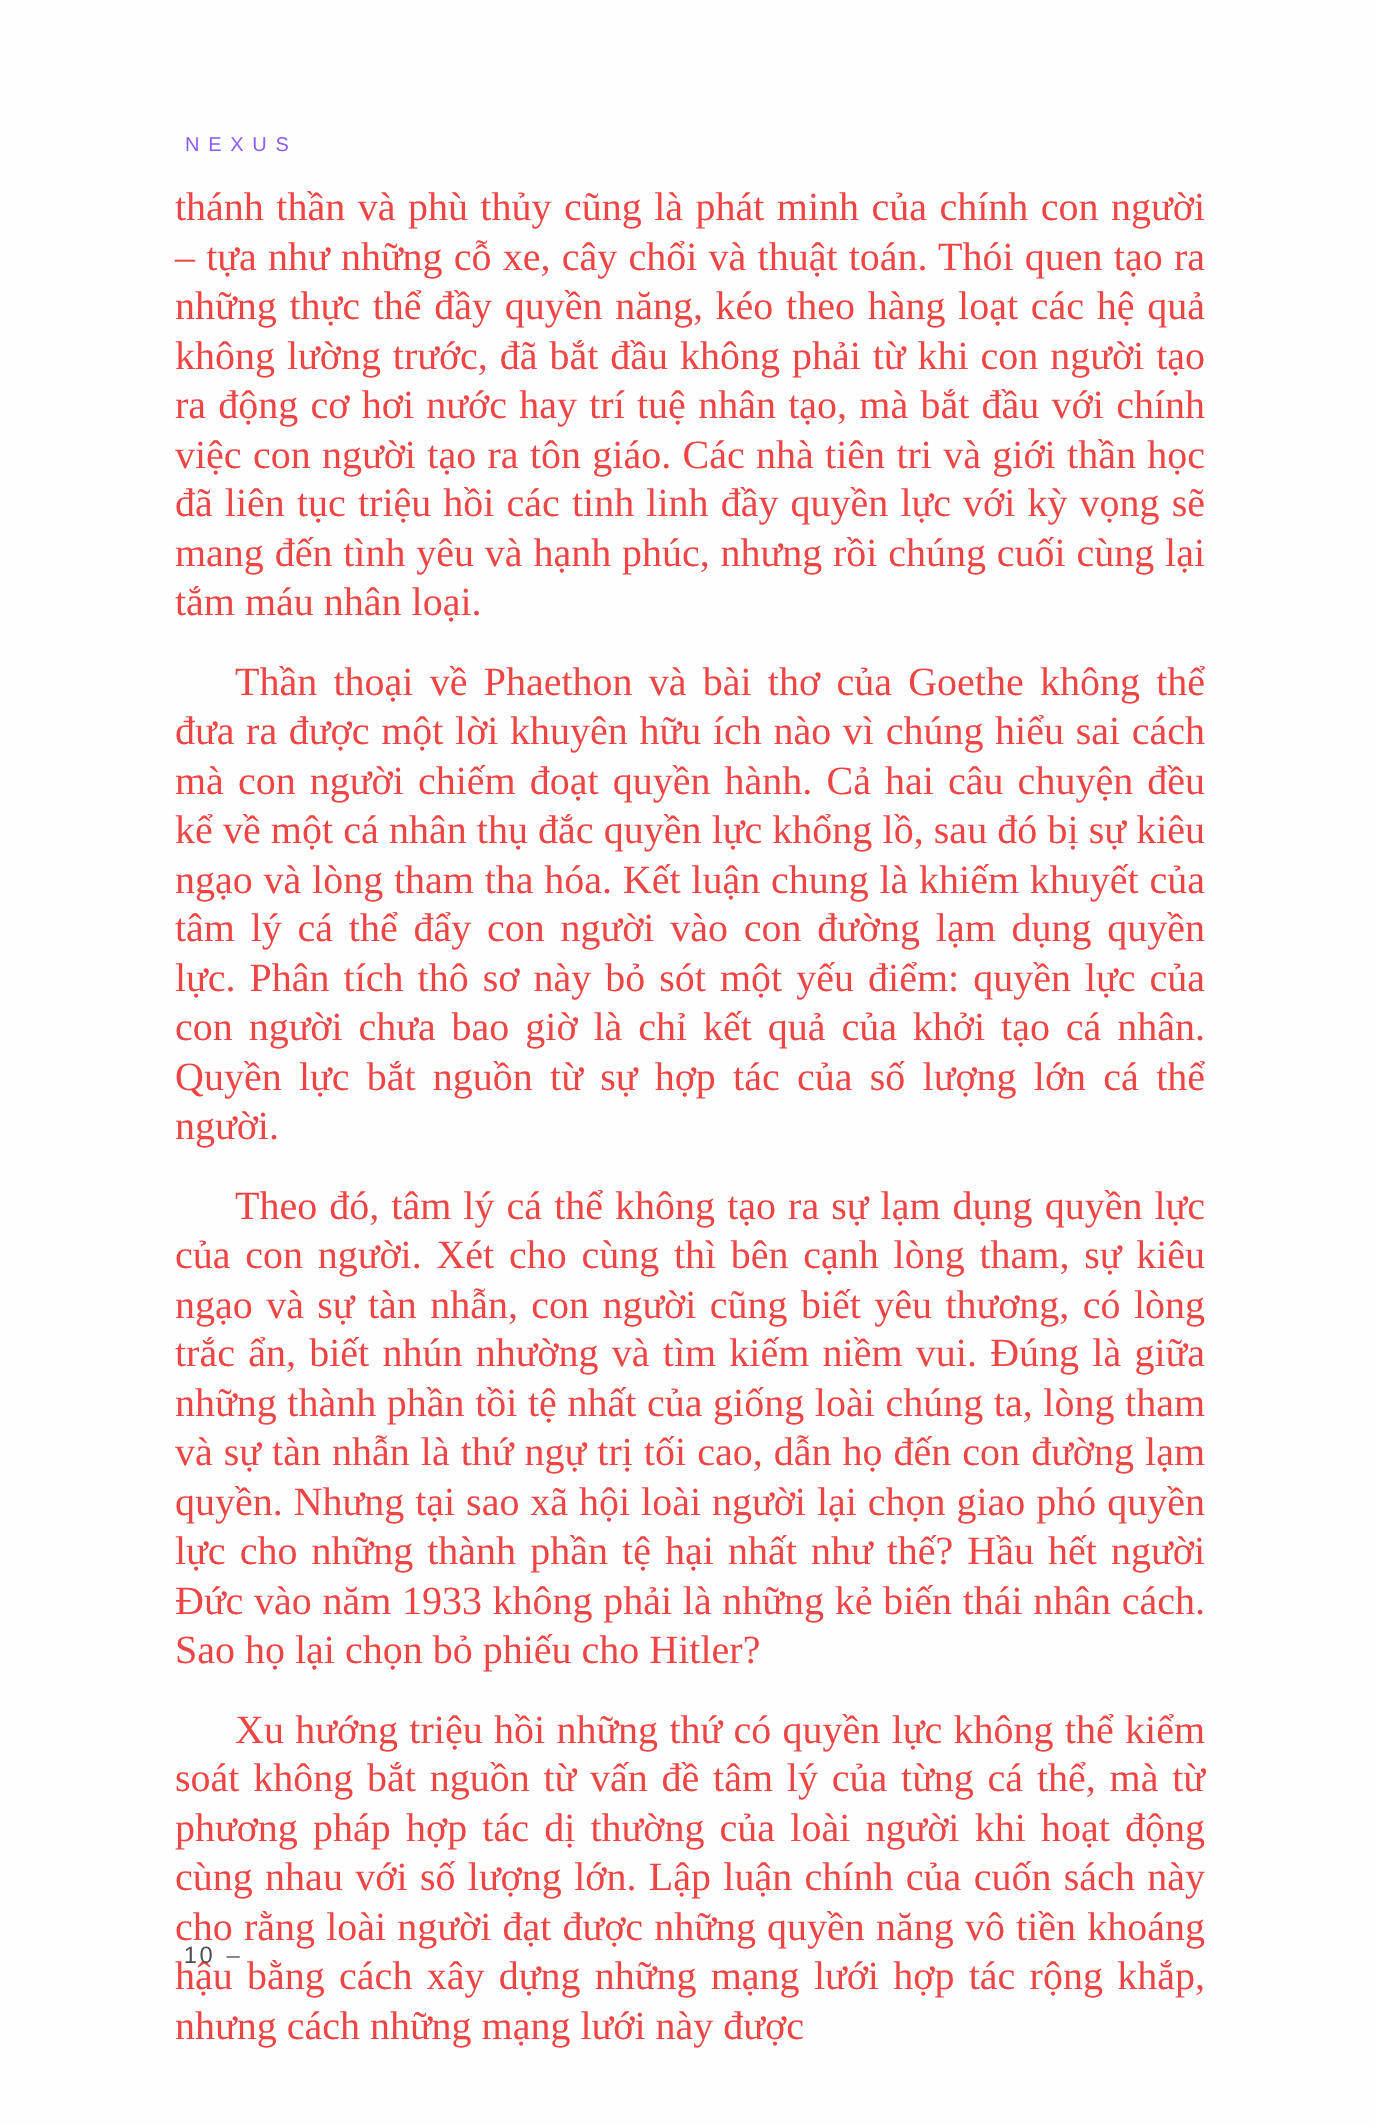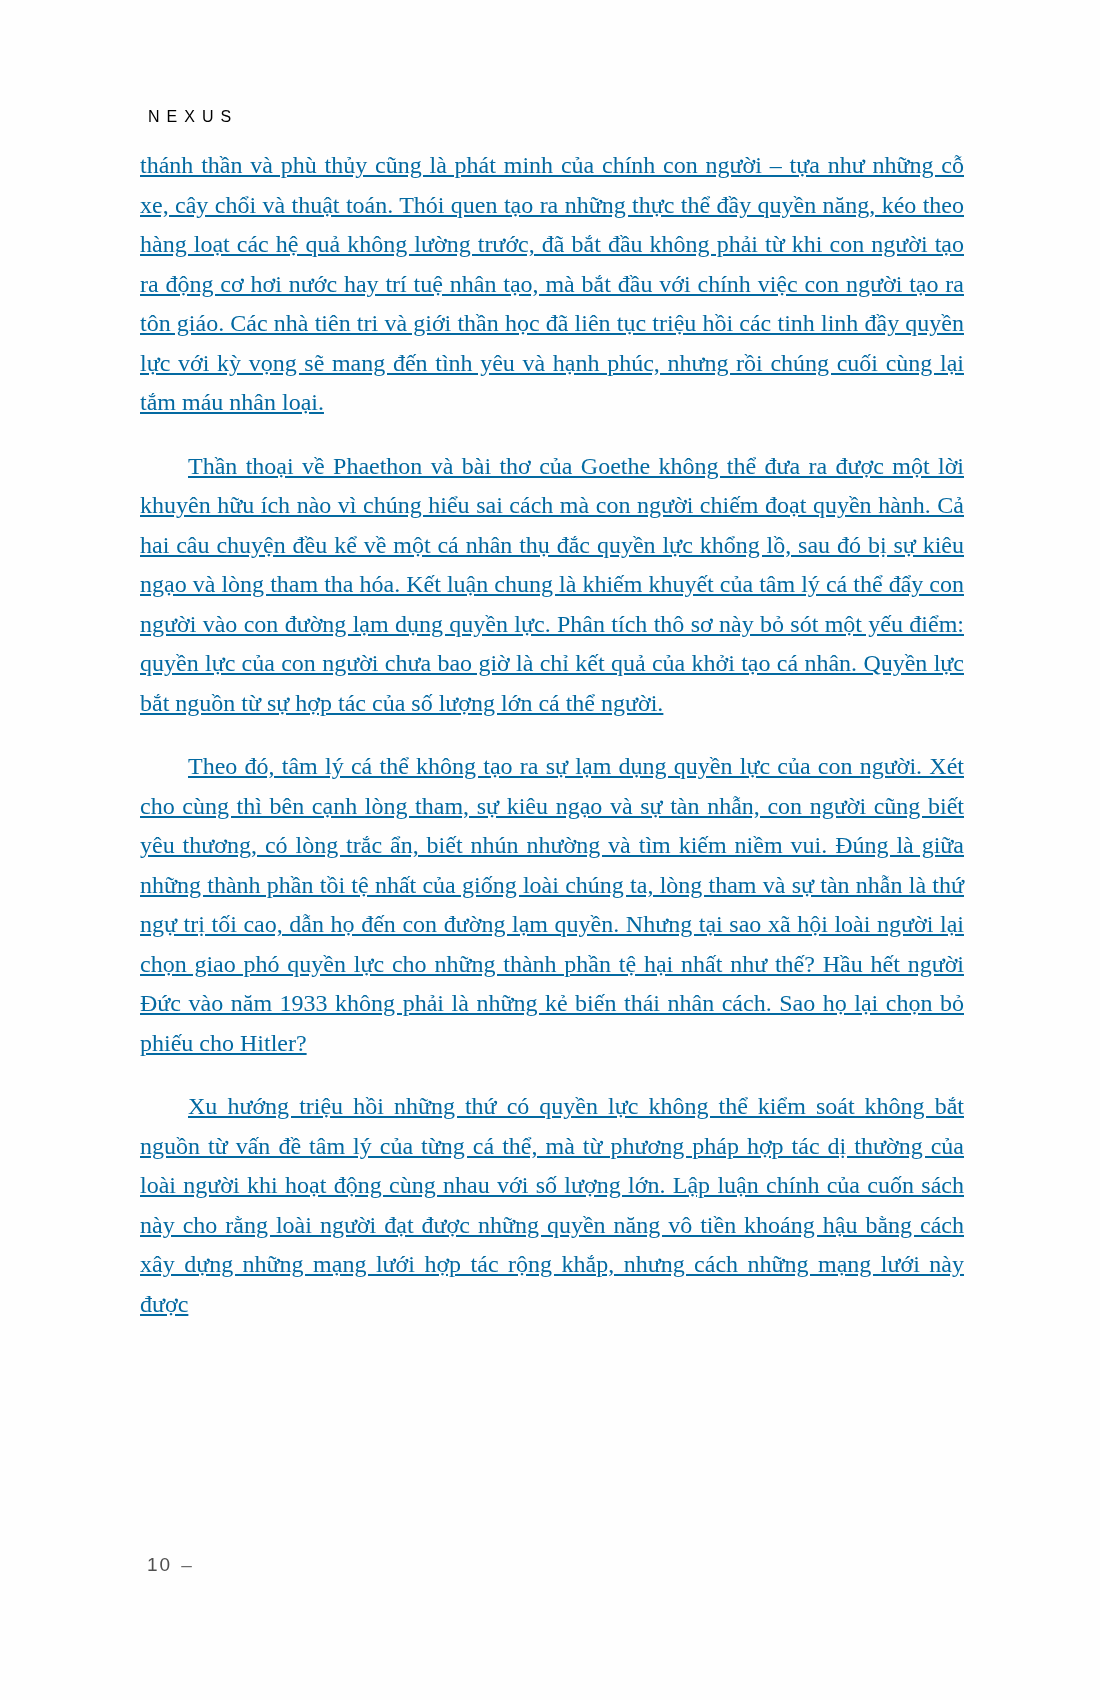--- a/index.html
+++ b/index.html
@@ -20,32 +20,31 @@
     background: #fefefe;
   }
   .running-header {
     position: absolute;
     top: 108px;
     left: 148px;
     font-family: "Liberation Sans", sans-serif;
     font-size: 16px;
     font-weight: 400;
     letter-spacing: 7px;
-    color: #000000;
+    color: #8b5cf6;
   }
   .text-block {
     position: absolute;
     top: 146px;
     left: 140px;
     width: 824px;
-    font-size: 24px;
+    font-size: 32px;
     line-height: 39.5px;
-    color: #0369a1;
+    color: #ef4444;
     text-align: justify;
-    text-decoration: underline;
   }
   .text-block p {
     margin: 0 0 15px 0;
     hyphens: none;
   }
   .text-block p.indent {
     text-indent: 48px;
     margin-top: 24px;
   }
   .page-footer {

